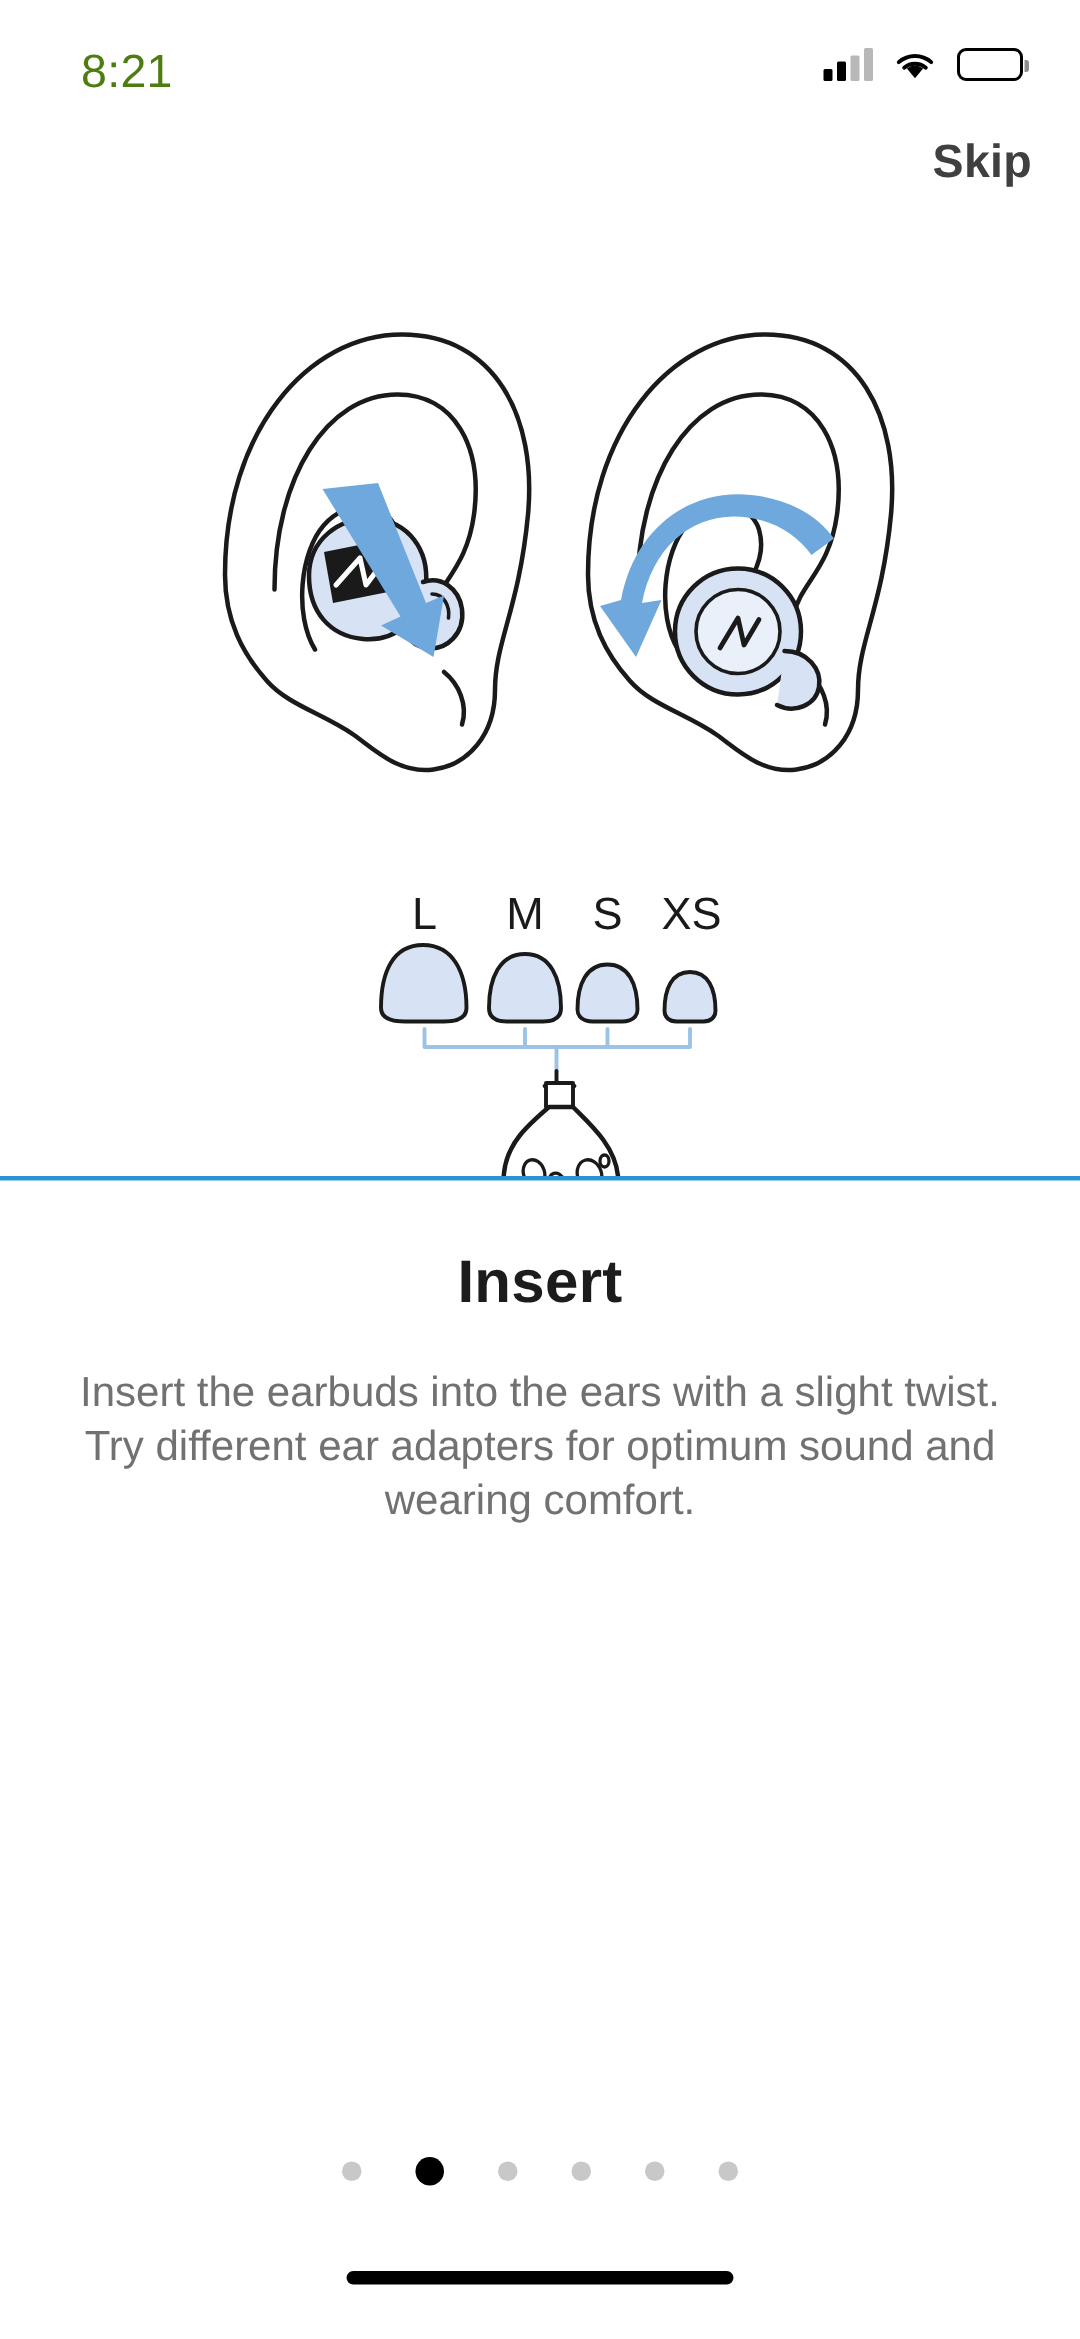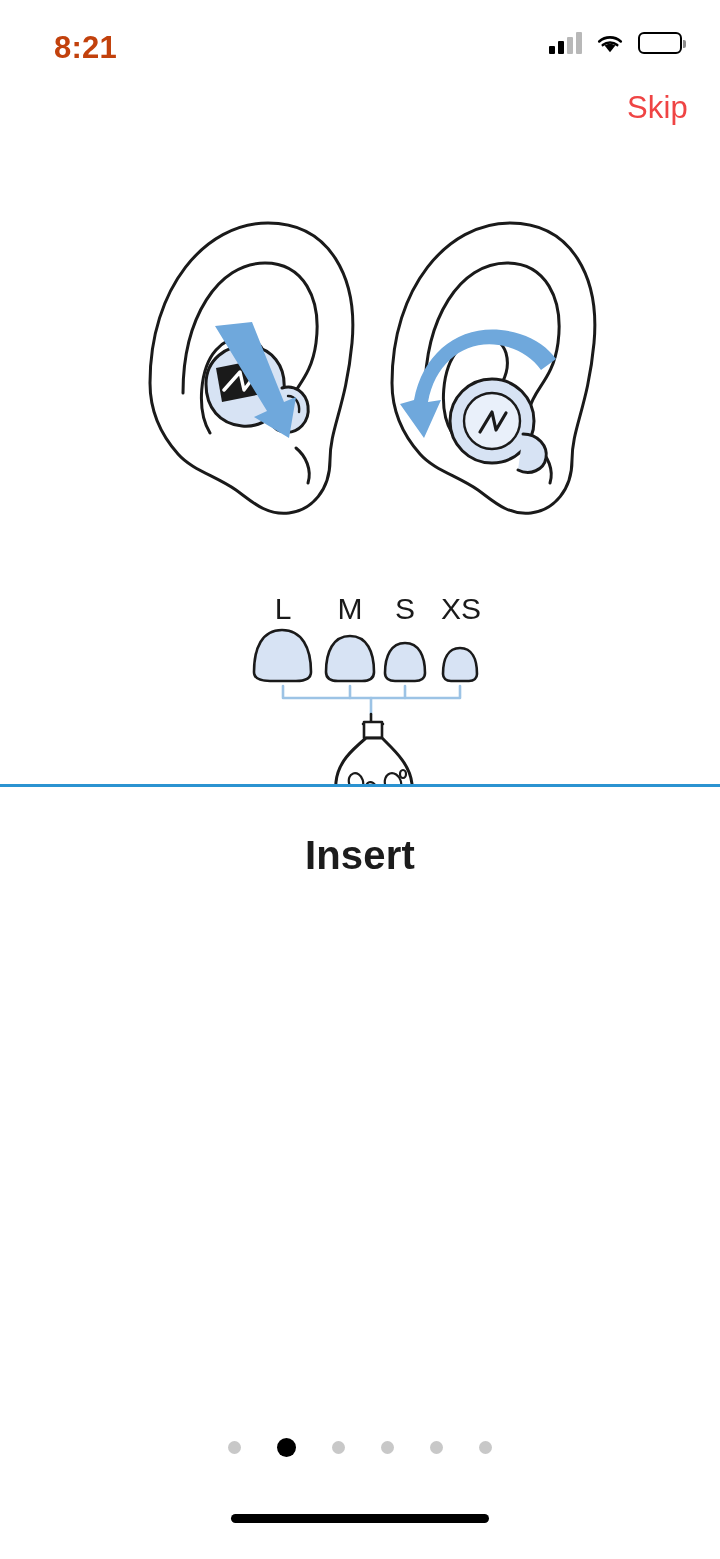--- a/index.html
+++ b/index.html
@@ -24,22 +24,22 @@
     position: relative;
     height: 78px;
     flex: 0 0 78px;
     display: flex;
     align-items: center;
     justify-content: space-between;
     padding: 0 38px 0 54px;
   }
   .status-time {
     font-size: 31px;
-    font-weight: 700;
-    color: #c2410c;
+    font-weight: 400;
+    color: #4d7c0f;
     letter-spacing: 0.2px;
     margin-top: 18px;
   }
   .status-right {
     display: flex;
     align-items: center;
     gap: 13px;
     margin-top: 8px;
   }
   
@@ -79,26 +79,27 @@
   .skip-row {
     height: 60px;
     flex: 0 0 60px;
     display: flex;
     justify-content: flex-end;
     align-items: center;
     padding-right: 32px;
   }
   .skip-btn {
     font-size: 31px;
-    color: #ef4444;
+    color: #404040;
     background: none;
     border: none;
     font-family: inherit;
     cursor: pointer;
     letter-spacing: .2px;
+    font-weight: bold;
   }
 
   
   .illustration {
     flex: 0 0 646px;
     position: relative;
   }
   .illustration svg { display: block; width: 720px; height: 646px; }
 
   
@@ -290,20 +291,21 @@
         <text x="405" y="481">S</text>
         <text x="461" y="481">XS</text>
       </g>
     </svg>
   </div>
 
   <div class="divider"></div>
 
   <div class="text-block">
     <h1 class="headline">Insert</h1>
+    <p class="body-copy">Insert the earbuds into the ears with a slight twist. Try different ear adapters for optimum sound and wearing comfort.</p>
   </div>
 
   <div class="spacer"></div>
 
   <div class="page-dots">
     <span class="dot"></span>
     <span class="dot active"></span>
     <span class="dot"></span>
     <span class="dot"></span>
     <span class="dot"></span>

